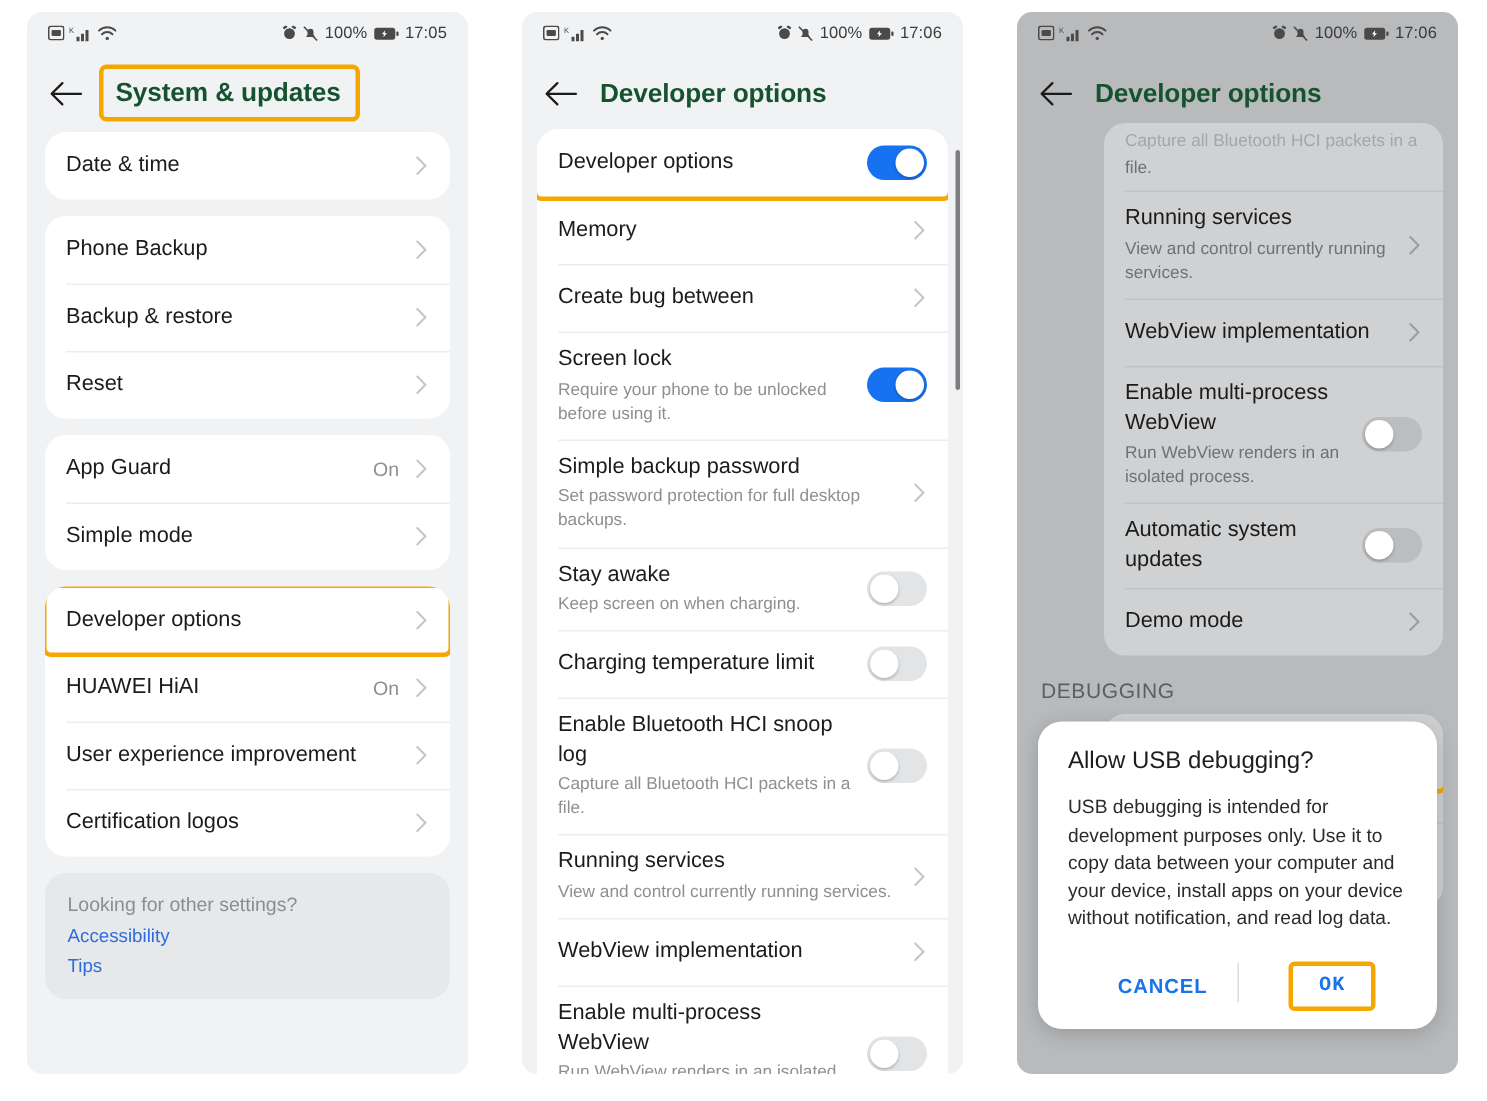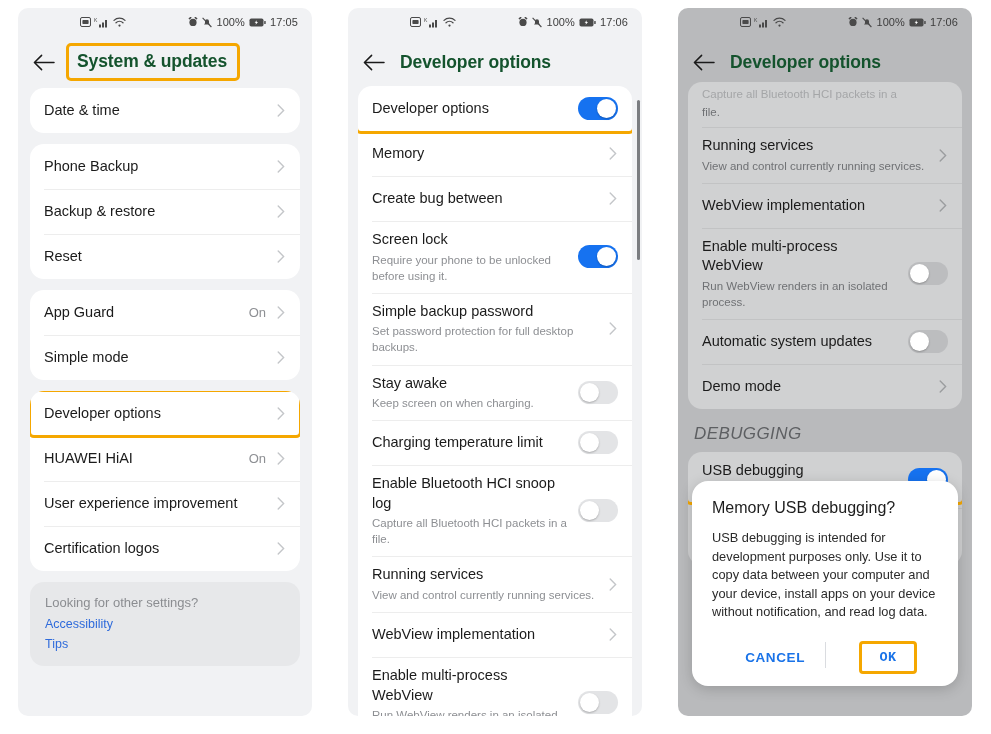--- a/index.html
+++ b/index.html
@@ -27,21 +27,21 @@
     left:18px; top:8px; right:18px; bottom:18px;
     background:#f1f2f4;
     border-radius:10px;
     overflow:hidden;
   }
   .phone3 .phone-inner{ background:#b9babc; }
 
   
   .statusbar{
     height:28px;
-    display:flex; align-items:center; justify-content:flex-end;
+    display:flex; align-items:center; justify-content:space-between;
     gap:62px;
     padding:0 14px;
     font-size:11px; color:#3c3c3c;
     letter-spacing:.1px;
   }
   .sb-left, .sb-right{ display:flex; align-items:center; gap:3px; }
   .sb-right{ gap:4px; }
   .ic{ display:inline-block; vertical-align:middle; }
   .ic svg{ display:block; }
   .sb-txt{ font-size:11px; color:#3c3c3c; }
@@ -76,21 +76,21 @@
     position:absolute; left:0; right:0; top:80px; bottom:0;
     padding:0 12px;
     overflow:hidden;
   }
   .card{
     background:#ffffff;
     border-radius:14px;
     margin-bottom:11px;
     overflow:hidden;
   }
-  .phone3 .card{ background:#d0d1d2; }
+  .phone3 .card{ background:#d0d1d2;margin-left:48px; }
 
   .row{
     position:relative;
     display:flex; align-items:center;
     min-height:45px;
     padding:9px 14px 9px 14px;
     gap:8px;
   }
   .row + .row::before{
     content:"";
@@ -142,22 +142,22 @@
   .help{
     background:#e7e8ea;
     border-radius:14px;
     padding:13px 15px 15px;
   }
   .help-q{ font-size:13px; color:#8b8d91; margin-bottom:7px; }
   .help-link{ font-size:12.5px; color:#2f6bdb; margin-top:6px; display:block; font-weight:500;}
 
   
   .section-label{
-    font-size:17px; color:#7f8185; letter-spacing:.4px;
-    padding:4px 4px 8px 6px; font-weight:500;font-style:italic;
+    font-size:14px; color:#7f8185; letter-spacing:.4px;
+    padding:4px 4px 8px 6px; font-weight:500;
   }
 
   
   .restore{
     display:flex; flex-direction:column; align-items:center; gap:3px;
     padding:8px 0 4px;
   }
   .restore-label{ font-size:10.5px; color:#4c4e52; }
 
   
@@ -743,21 +743,21 @@
             <svg width="22" height="22" viewBox="0 0 22 22">
               <path d="M11 3.2 A7.8 7.8 0 1 1 5.1 6" fill="none" stroke="#58595c" stroke-width="1.6" stroke-linecap="round"></path>
               <path d="M5.1 2.3 L5.0 6.2 L8.6 6.2" fill="none" stroke="#58595c" stroke-width="1.6" stroke-linecap="round" stroke-linejoin="round"></path>
             </svg>
           </span>
           <span class="restore-label">Restore default settings</span>
         </div>
       </div>
 
       <div class="dialog">
-        <div class="dlg-title">Memory USB debugging?</div>
+        <div class="dlg-title">Allow USB debugging?</div>
         <div class="dlg-body">USB debugging is intended for development purposes only. Use it to copy data between your computer and your device, install apps on your device without notification, and read log data.</div>
         <div class="dlg-actions">
           <div class="dlg-divider"></div>
           <div class="dlg-btn">CANCEL</div>
           <div class="dlg-btn hl-ok">OK</div>
         </div>
       </div>
 
     </div>
   </div>

